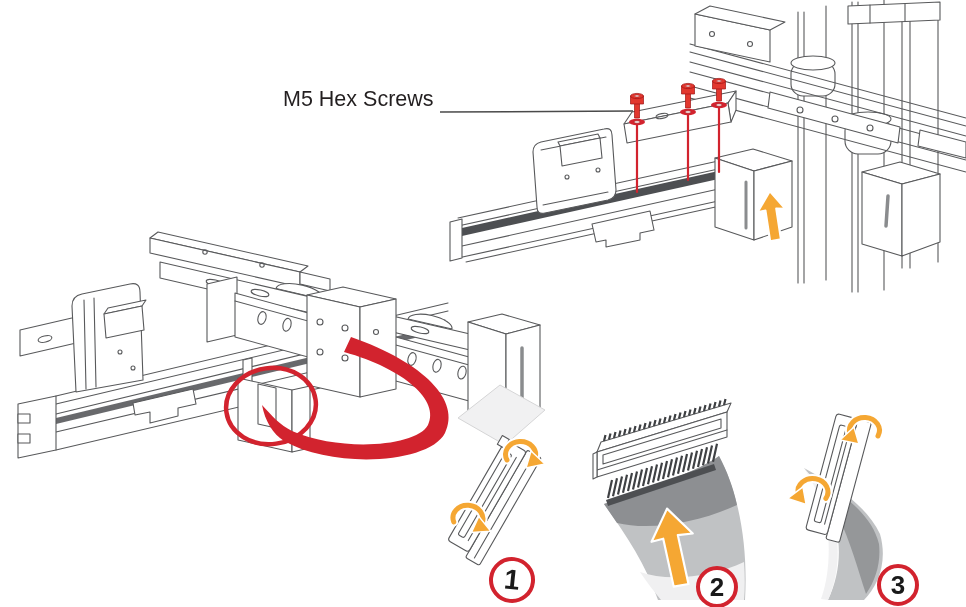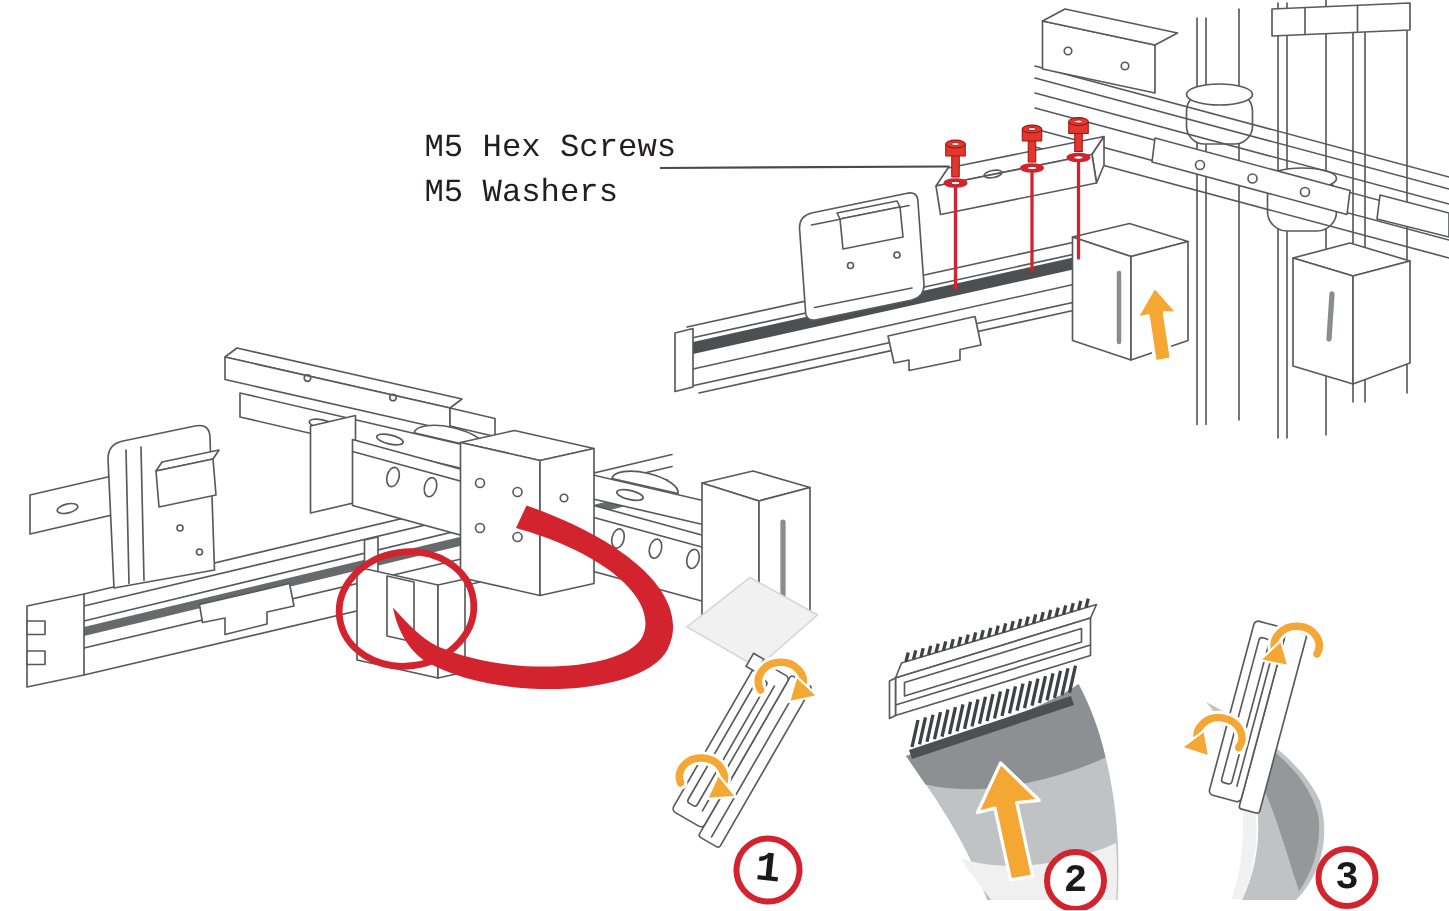--- a/index.html
+++ b/index.html
@@ -7,21 +7,21 @@
     --line-gray:#58595b;
     --highlight-red:#d2232e;
     --screw-red:#e2372e;
     --arrow-orange:#f5a733;
     --cable-dark:#4d4f52;
     --text-black:#231f20;
   }
   html,body{margin:0;padding:0;background:#fff;}
   .stage{
     position:relative;width:966px;height:607px;background:var(--background);
-    overflow:hidden;font-family:Liberation Mono, monospace;
+    overflow:hidden;font-family:Liberation Sans, sans-serif;
   }
   svg .ln{fill:none;stroke:var(--line-gray);stroke-width:1.1;stroke-linecap:round;stroke-linejoin:round;}
   svg .fw{fill:#ffffff;stroke:var(--line-gray);stroke-width:1.1;stroke-linejoin:round;}
   svg .dk{fill:var(--cable-dark);stroke:none;}
   svg .redln{stroke:var(--highlight-red);stroke-width:2.2;fill:none;stroke-linecap:round;}
   svg .redfill{fill:var(--highlight-red);stroke:none;}
   svg .screw{fill:var(--screw-red);stroke:#9e1414;stroke-width:0.7;stroke-linejoin:round;}
   svg .washer-in{fill:#ffffff;stroke:#9e1414;stroke-width:0.6;}
   svg .orange{fill:var(--arrow-orange);stroke:#ffffff;stroke-width:2.2;stroke-linejoin:round;}
   svg .arr-under{fill:none;stroke:#ffffff;stroke-width:9;stroke-linecap:round;}
@@ -356,21 +356,20 @@
         <path class="arr-under" d="M-14,10 A15,13 0 1 1 14,8"></path>
         <path class="arr-main" d="M-14,10 A15,13 0 1 1 14,8"></path>
         <polygon class="arr-head" points="10,1 24,14 5,18"></polygon>
       </g>
     </g>
   </svg>
 
   
   <div class="callout-label">
     <div>M5 Hex Screws</div>
-    <div>M5 Washers</div>
   </div>
 
   
   <div class="badge badge-1">
     <span>1</span>
   </div>
   <div class="badge badge-2">
     <span>2</span>
   </div>
   <div class="badge badge-3">

